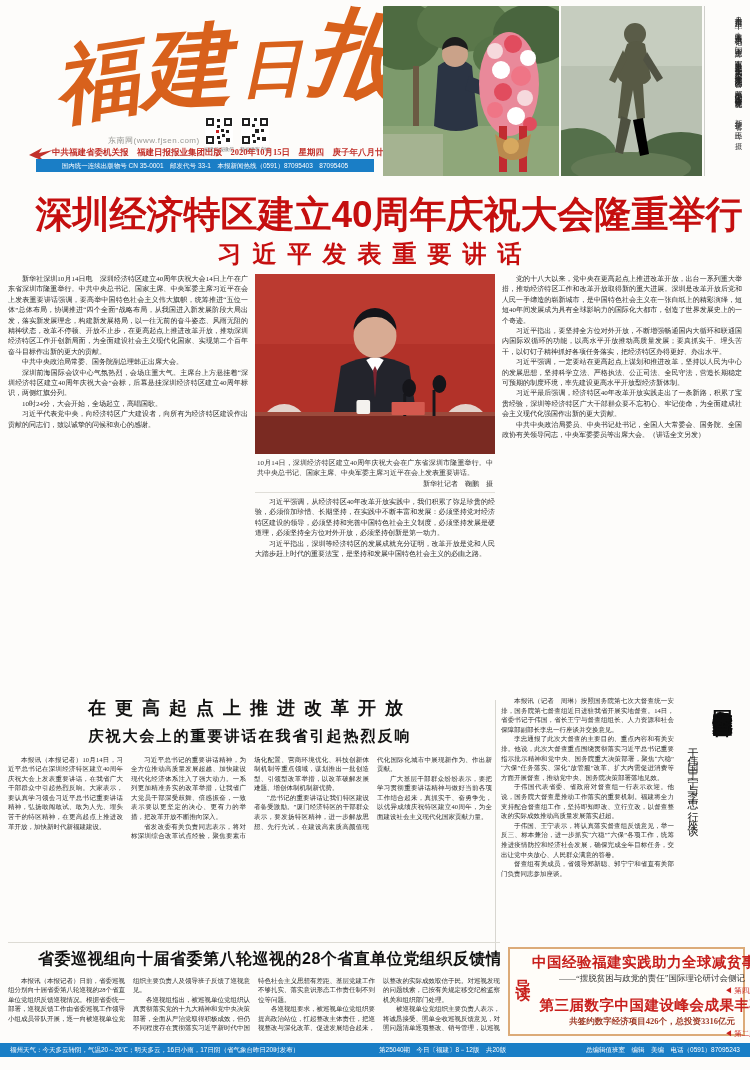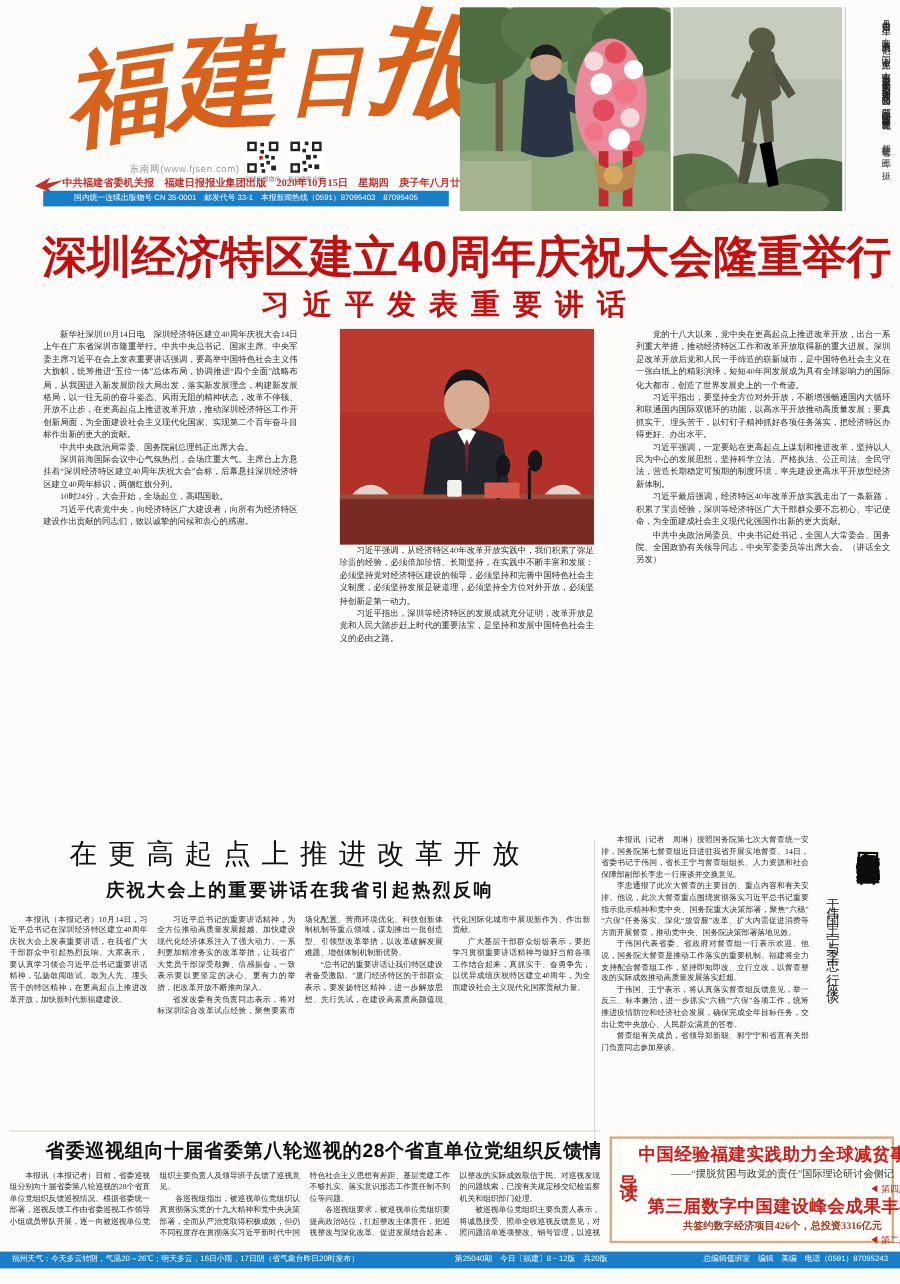--- a/index.html
+++ b/index.html
@@ -46,36 +46,36 @@
     font-family:"Liberation Sans",sans-serif; font-weight:900; font-size:37px;
     color:#c50f0f; letter-spacing:0px; white-space:nowrap;padding-left:28px; }
   .subheadline { position:absolute; top:238px; left:0; width:750px; text-align:center;
     font-family:"Liberation Sans",sans-serif; font-weight:800; font-size:24px;
     color:#c50f0f; letter-spacing:11px; }
 
   
   .lead-body { position:absolute; top:274px; left:8px; width:734px; height:416px;
     display:flex; gap:7px; }
   .lcol { width:240px; height:100%; overflow:hidden; font-size:7px; line-height:10.4px;
-    text-align:justify; color:#2a2a2a;margin-left:28px; }
+    text-align:justify; color:#2a2a2a; }
   .lcol p { text-indent:2em; }
   .lead-mid { display:flex; flex-direction:column; }
   .lead-figure { width:100%; height:180px; overflow:hidden; }
   .lead-figure svg { width:100%; height:100%; display:block; }
   .lead-caption { padding:4px 2px 3px 2px; font-size:7px; line-height:10px;
     color:#333; border-bottom:1px solid #e0ded8; margin-bottom:4px; }
   .lead-caption .credit { display:block; text-align:right; margin-top:1px; }
   .lead-mid-text { flex:1; overflow:hidden; font-size:7px; line-height:10.4px;
     text-align:justify; color:#2a2a2a; }
   .lead-mid-text p { text-indent:2em; }
 
   
   .reform { position:absolute; left:8px; top:696px; width:484px; height:240px; overflow:hidden; }
-  .reform-h1 { text-align:center; font-family:"Liberation Sans",sans-serif; font-weight:400;
-    font-size:23px; color:#111; letter-spacing:9px; white-space:nowrap; }
+  .reform-h1 { text-align:center; font-family:"Liberation Sans",sans-serif; font-weight:700;
+    font-size:18px; color:#111; letter-spacing:9px; white-space:nowrap; }
   .reform-sub { text-align:center; font-weight:bold; font-size:15px; line-height:1.5;
     color:#111; letter-spacing:2px; margin-top:5px; }
   .reform-body { margin-top:7px; height:146px; overflow:hidden;
     columns:4; column-gap:8px; font-size:6.5px; line-height:9.6px; text-align:justify; color:#2a2a2a;}
   .reform-body p { text-indent:2em; }
 
   
   .v-rule { position:absolute; left:495px; top:700px; width:1px; height:250px; background:#d8d6d0; }
   .inspection { position:absolute; left:501px; top:694px; width:243px; height:262px;
     display:flex; overflow:hidden; }
@@ -253,20 +253,24 @@
           <rect x="0" y="140" width="246" height="40" fill="#7a2a22"></rect>
           <rect x="0" y="138" width="246" height="4" fill="#9c4a3c"></rect>
           <rect x="152" y="120" width="3" height="22" fill="#17171c"></rect>
           <ellipse cx="158" cy="114" rx="7" ry="9" fill="#15151a"></ellipse>
           <rect x="182" y="116" width="3" height="26" fill="#17171c"></rect>
           <ellipse cx="189" cy="110" rx="7" ry="9" fill="#15151a"></ellipse>
           <rect x="104" y="126" width="14" height="14" rx="2" fill="#f4f2ee"></rect>
           <rect x="140" y="128" width="34" height="13" rx="1" fill="#d4594e"></rect>
         </svg>
       </div>
+      <div class="lead-caption">
+        <span>10月14日，深圳经济特区建立40周年庆祝大会在广东省深圳市隆重举行。中共中央总书记、国家主席、中央军委主席习近平在会上发表重要讲话。</span>
+        <span class="credit">新华社记者　鞠鹏　摄</span>
+      </div>
       <div class="lead-mid-text">
         <p>习近平强调，从经济特区40年改革开放实践中，我们积累了弥足珍贵的经验，必须倍加珍惜、长期坚持，在实践中不断丰富和发展：必须坚持党对经济特区建设的领导，必须坚持和完善中国特色社会主义制度，必须坚持发展是硬道理，必须坚持全方位对外开放，必须坚持创新是第一动力。</p>
         <p>习近平指出，深圳等经济特区的发展成就充分证明，改革开放是党和人民大踏步赶上时代的重要法宝，是坚持和发展中国特色社会主义的必由之路。</p>
       </div>
     </div>
     <div class="lcol">
       <p>党的十八大以来，党中央在更高起点上推进改革开放，出台一系列重大举措，推动经济特区工作和改革开放取得新的重大进展。深圳是改革开放后党和人民一手缔造的崭新城市，是中国特色社会主义在一张白纸上的精彩演绎，短短40年间发展成为具有全球影响力的国际化大都市，创造了世界发展史上的一个奇迹。</p>
       <p>习近平指出，要坚持全方位对外开放，不断增强畅通国内大循环和联通国内国际双循环的功能，以高水平开放推动高质量发展；要真抓实干、埋头苦干，以钉钉子精神抓好各项任务落实，把经济特区办得更好、办出水平。</p>
       <p>习近平强调，一定要站在更高起点上谋划和推进改革，坚持以人民为中心的发展思想，坚持科学立法、严格执法、公正司法、全民守法，营造长期稳定可预期的制度环境，率先建设更高水平开放型经济新体制。</p>
       <p>习近平最后强调，经济特区40年改革开放实践走出了一条新路，积累了宝贵经验，深圳等经济特区广大干部群众要不忘初心、牢记使命，为全面建成社会主义现代化强国作出新的更大贡献。</p>

